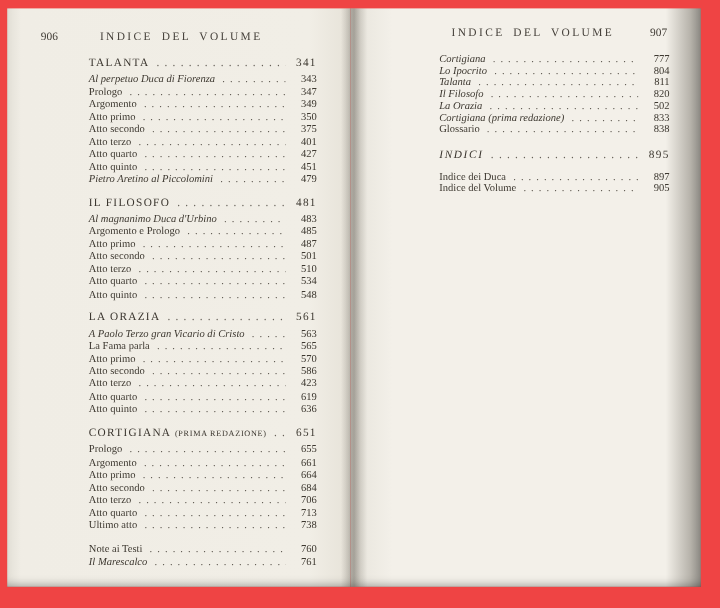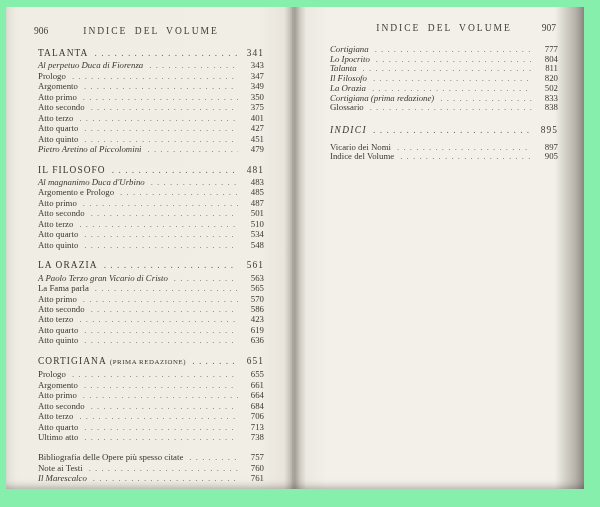--- a/index.html
+++ b/index.html
@@ -6,21 +6,21 @@
   html, body {
     margin: 0; padding: 0;
     width: 600px; height: 507px;
     background: #060606;
     overflow: hidden;
     font-family: "Liberation Serif", "DejaVu Serif", serif;
   }
   .spread {
     position: relative;
     width: 600px; height: 507px;
-    background: #86efac;
+    background: #ef4444;
   }
   .page {
     position: absolute;
     top: 7px; height: 482px;
     color: #3d3830;
     box-sizing: border-box;
   }
   .page-left {
     left: 6px; width: 286px;
     background: linear-gradient(90deg, #e3e0d7 0%, #f0ede5 4%, #f1eee6 88%, #e6e2d8 100%);
@@ -53,21 +53,21 @@
     color: #45403a;
   }
   .folio {
     position: absolute; top: 0;
     font-size: 9.5px;
     color: #45403a;
   }
   .folio.left { left: -4px; }
   .folio.right { right: 2px; margin-left: 27px; }
 
-  .toc-section { margin-top: 10px; }
+  .toc-section { margin-top: 10px; margin-left: 36px; }
   .toc-section:first-child { margin-top: 0; }
 
   .toc-row {
     display: flex;
     align-items: baseline;
     font-size: 8.8px;
     line-height: 10.45px;
     white-space: nowrap;
     color: #3d3830;
   }
@@ -297,25 +297,20 @@
             <span class="pagenum">713</span>
           </div>
           <div class="toc-row">
             <span class="label">Ultimo atto</span>
             <span class="leader"></span>
             <span class="pagenum">738</span>
           </div>
         </div>
         <div class="toc-section">
           <div class="toc-row">
-            <span class="label">Bibliografia delle Opere più spesso citate</span>
-            <span class="leader"></span>
-            <span class="pagenum">757</span>
-          </div>
-          <div class="toc-row">
             <span class="label">Note ai Testi</span>
             <span class="leader"></span>
             <span class="pagenum">760</span>
           </div>
           <div class="toc-row italic">
             <span class="label">Il Marescalco</span>
             <span class="leader"></span>
             <span class="pagenum">761</span>
           </div>
         </div>
@@ -365,21 +360,21 @@
             <span class="pagenum">838</span>
           </div>
         </div>
         <div class="toc-section">
           <div class="toc-row heading italic">
             <span class="label">INDICI</span>
             <span class="leader"></span>
             <span class="pagenum">895</span>
           </div>
           <div class="toc-row">
-            <span class="label">Vicario dei Nomi</span>
+            <span class="label">Indice dei Duca</span>
             <span class="leader"></span>
             <span class="pagenum">897</span>
           </div>
           <div class="toc-row">
             <span class="label">Indice del Volume</span>
             <span class="leader"></span>
             <span class="pagenum">905</span>
           </div>
         </div>
       </div>

